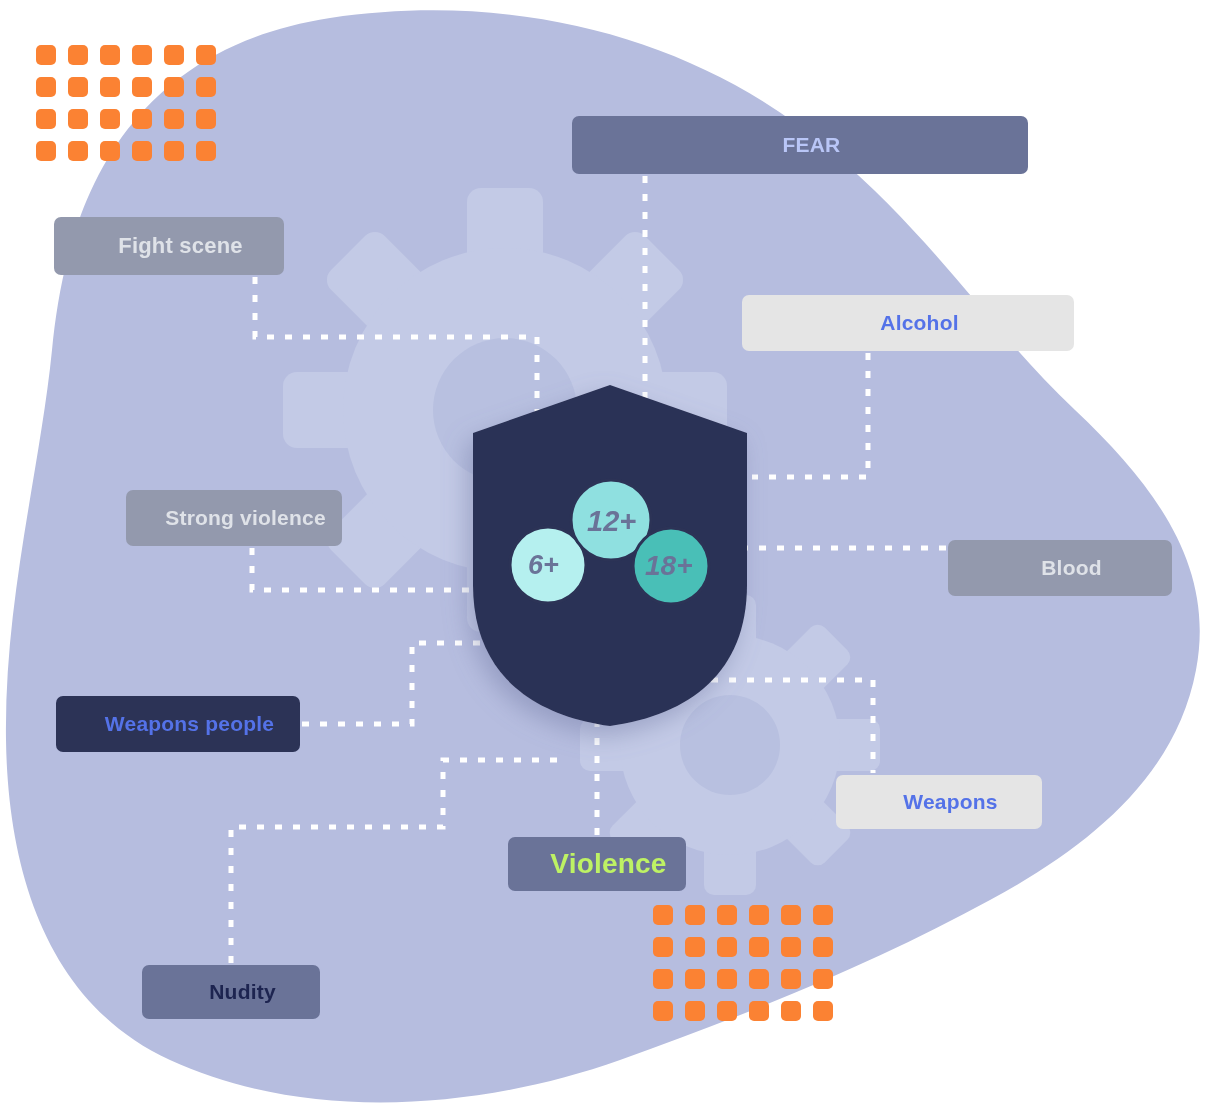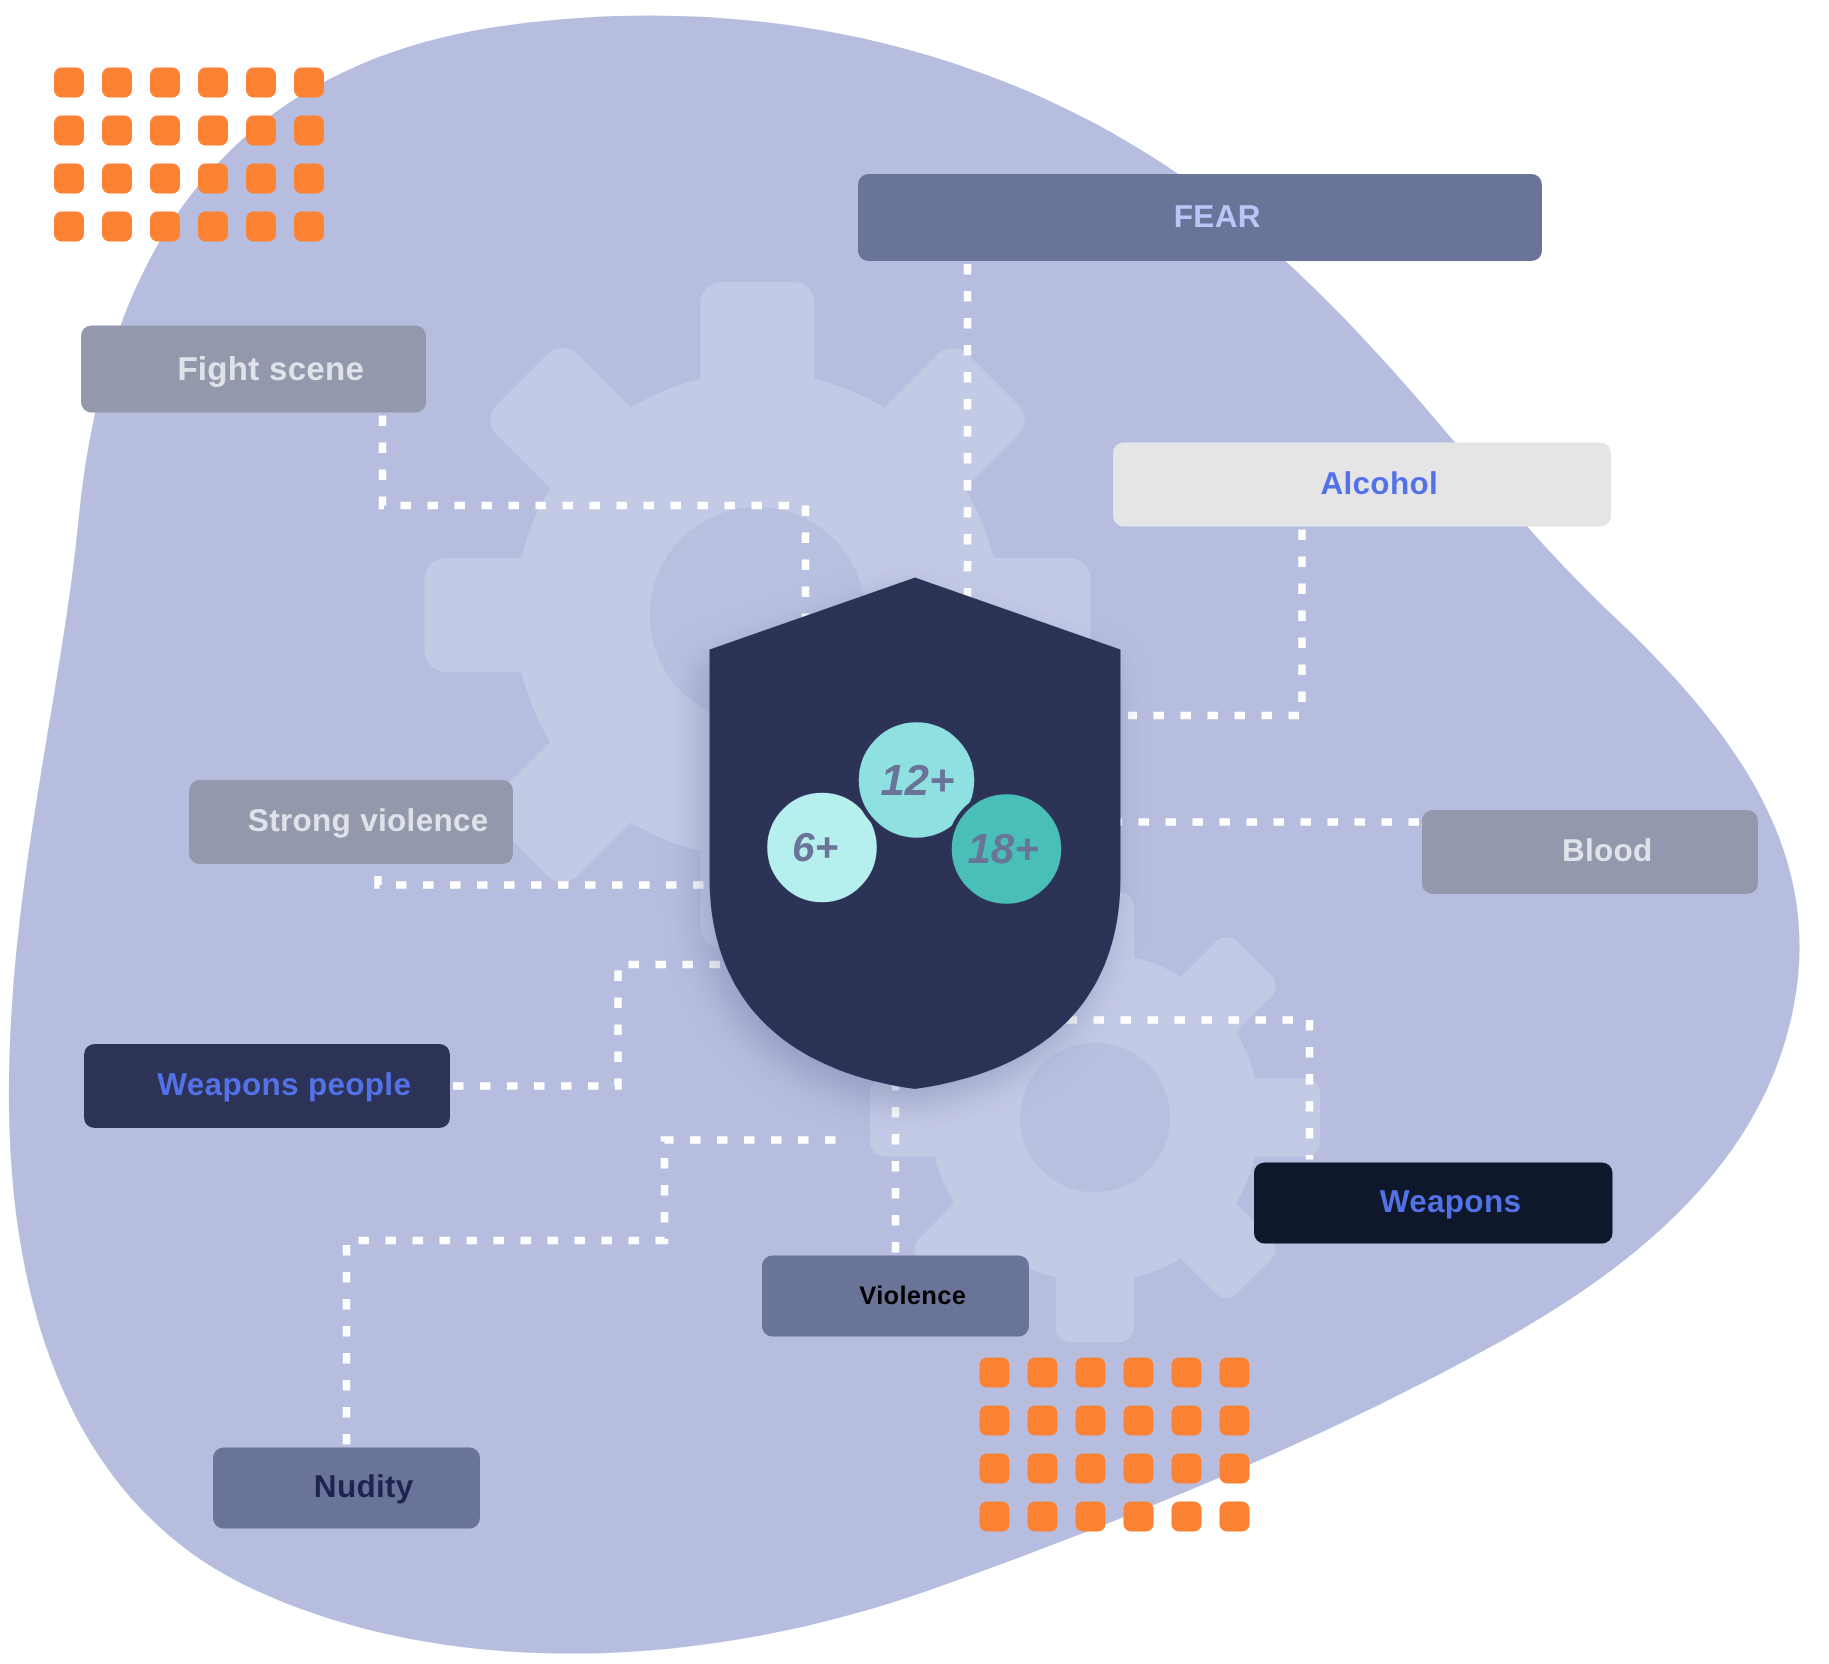--- a/index.html
+++ b/index.html
@@ -49,25 +49,25 @@
     border-radius: 7px;
     font-weight: bold;
     letter-spacing: 0.2px;
     box-sizing: border-box;
     white-space: nowrap;
     padding-left: 23px;
   }
   .chip-fear        { left: 572px;  top: 116px; width: 456px; height: 58px; background:#6a7398; color:#b9c6f7; font-size: 21px; }
   .chip-fight       { left: 54px;   top: 217px; width: 230px; height: 58px; background:#9399ad; color:#dfe2e8; font-size: 22px; }
   .chip-alcohol     { left: 742px;  top: 295px; width: 332px; height: 56px; background:#e5e5e5; color:#5472e8; font-size: 21px; }
-  .chip-strong      { left: 126px;  top: 490px; width: 216px; height: 56px; background:#9399ad; color:#dfe2e8; font-size: 21px; margin-top: 30px; }
+  .chip-strong      { left: 126px;  top: 490px; width: 216px; height: 56px; background:#9399ad; color:#dfe2e8; font-size: 21px; }
   .chip-blood       { left: 948px;  top: 540px; width: 224px; height: 56px; background:#9399ad; color:#dfe2e8; font-size: 21px; }
   .chip-scared      { left: 56px;   top: 696px; width: 244px; height: 56px; background:#2c3356; color:#5472e8; font-size: 21px; }
-  .chip-weapons     { left: 836px;  top: 775px; width: 239px; height: 54px; background:#0f172a; color:#5472e8; font-size: 21px; }
-  .chip-violence    { left: 508px;  top: 837px; width: 178px; height: 54px; background:#6a7398; color:#000000; font-size: 17px; }
+  .chip-weapons     { left: 836px;  top: 775px; width: 206px; height: 54px; background:#e5e5e5; color:#5472e8; font-size: 21px; }
+  .chip-violence    { left: 508px;  top: 837px; width: 178px; height: 54px; background:#6a7398; color:#bef264; font-size: 28px; }
   .chip-nudity      { left: 142px;  top: 965px; width: 178px; height: 54px; background:#6a7398; color:#1d2450; font-size: 21px; }
 
   .badge-label {
     position: absolute;
     font-weight: bold;
     color: #6a7398;
     pointer-events: none;
     white-space: nowrap;
     font-style: italic;
   }

